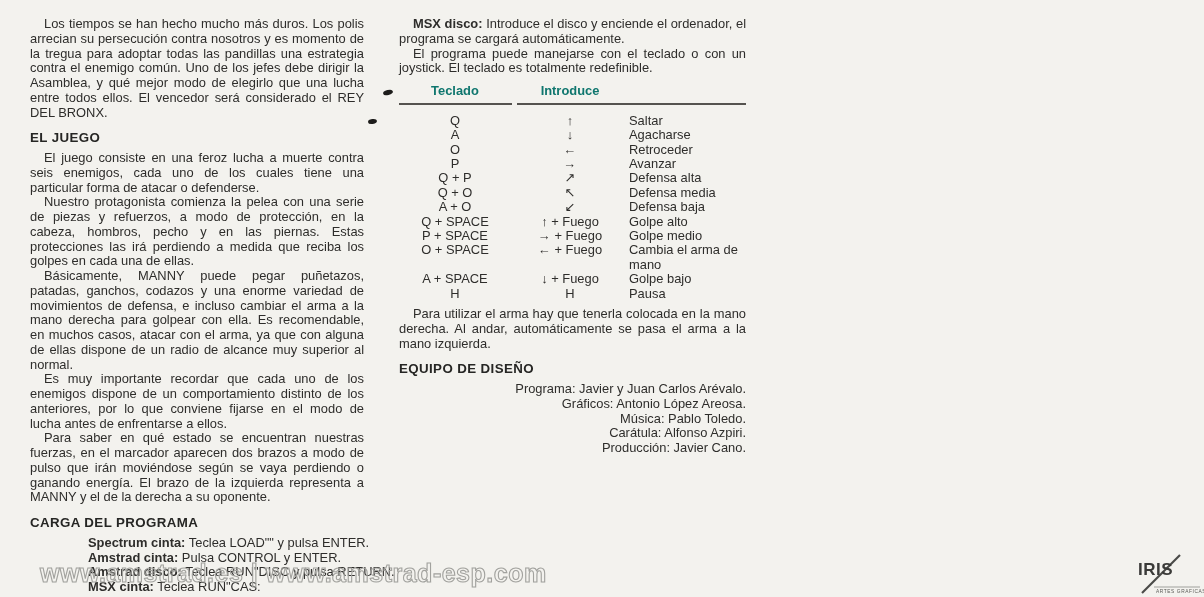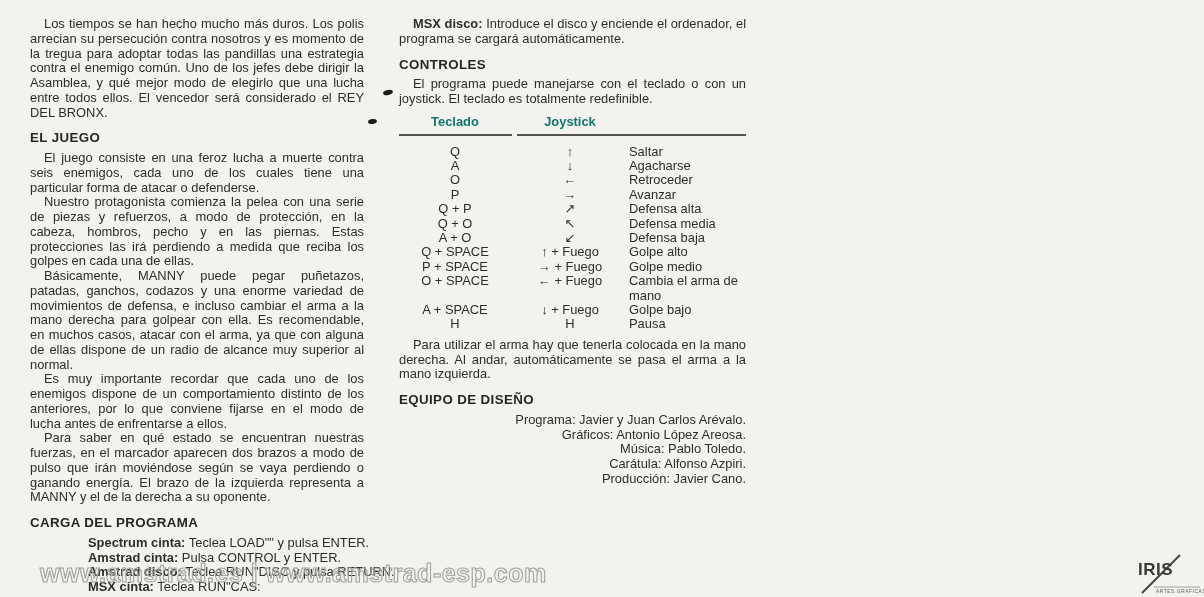--- a/index.html
+++ b/index.html
@@ -83,27 +83,26 @@
       <div class="load-line"><b>Spectrum cinta:</b> <span>Teclea LOAD"" y pulsa ENTER.</span></div>
       <div class="load-line"><b>Amstrad cinta:</b> <span>Pulsa CONTROL y ENTER.</span></div>
       <div class="load-line"><b>Amstrad disco:</b> <span>Teclea RUN"DISC y pulsa RETURN.</span></div>
       <div class="load-line"><b>MSX cinta:</b> <span>Teclea RUN"CAS:</span></div>
     </div>
   </div>
 
   <div class="col col-right">
     <p><b>MSX disco:</b> <span>Introduce el disco y enciende el ordenador, el programa se cargará automáticamente.</span></p>
 
-    <div class="heading">CONTROLES</div>
     <p>El programa puede manejarse con el teclado o con un joystick. El teclado es totalmente redefinible.</p>
 
     <div class="ctable">
       <div class="thead">
         <span class="th-key">Teclado</span>
-        <span class="th-joy">Joystick</span>
+        <span class="th-joy">Introduce</span>
       </div>
       <div class="rule">
         <span class="rule-left"></span>
         <span class="rule-right"></span>
       </div>
 
       <div class="trow">
           <span class="td td-key">Q</span>
           <span class="td td-joy">↑</span>
           <span class="td td-act">Saltar</span>

